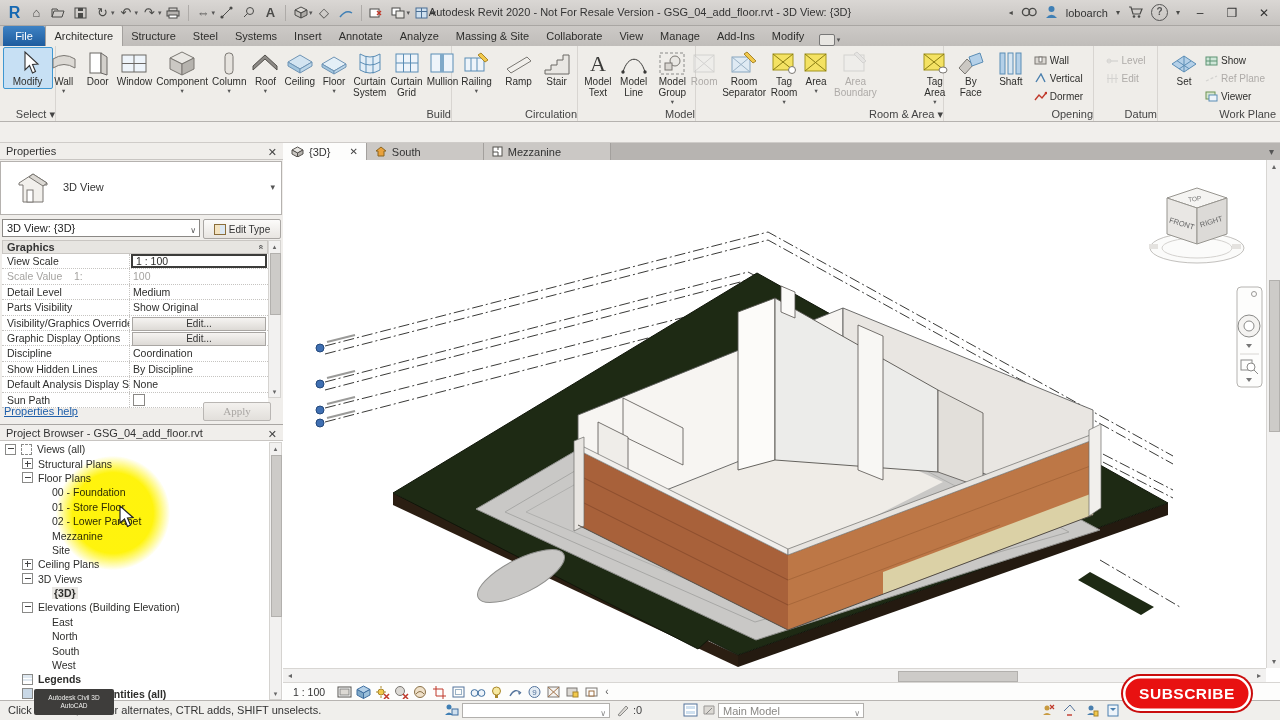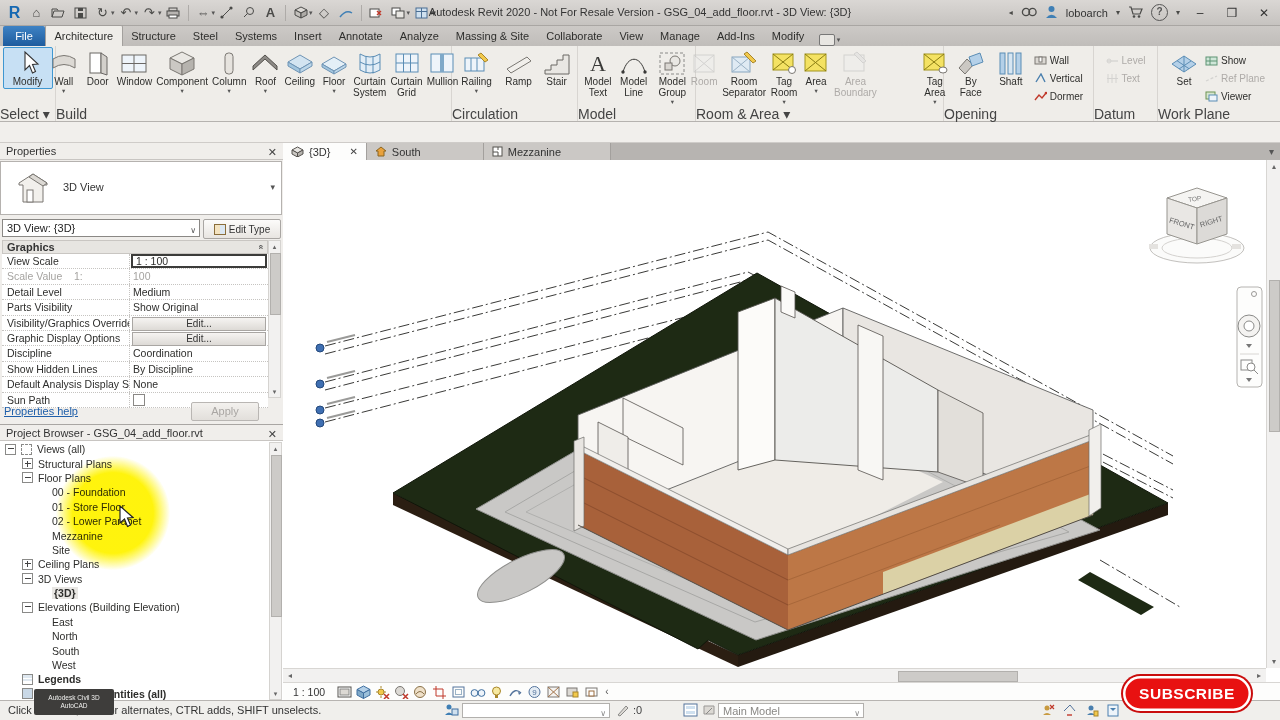--- a/index.html
+++ b/index.html
@@ -29,21 +29,21 @@
             align-items:center;justify-content:center;border-radius:2px 2px 0 0;}
   .rtab{padding:0 8.5px;height:20px;display:flex;align-items:center;white-space:nowrap;color:#2e2e2c;}
   .rtab.active{background:#efede9;border:1px solid #a3a09d;border-bottom:none;border-radius:2px 2px 0 0;}
   .modpanel-toggle{margin-left:6px;color:#555;font-size:10px;display:flex;align-items:center;gap:2px;}
   .mp-ic{width:14px;height:10px;border:1px solid #777;border-radius:2px;background:#e8e6e2;}
   
   .ribbon{left:0;top:46px;width:1280px;height:75px;background:#efede9;border-bottom:1px solid #b5b2af;
           display:flex;}
   .rpanel{position:relative;height:75px;border-right:1px solid #d8d5d1;display:flex;flex-direction:column;box-sizing:border-box;}
   .pbody{flex:1;display:flex;align-items:flex-start;justify-content:center;padding:1px 2px 0;}
-  .plabel{height:14px;font-size:14px;color:#444;text-align:left;line-height:14px;white-space:nowrap;}
+  .plabel{height:14px;font-size:11px;color:#444;text-align:right;line-height:14px;white-space:nowrap;}
   .rbtn{text-align:center;padding:0 1px;border:1px solid transparent;border-radius:2px;}
   .rbtn .rlbl{font-size:10px;line-height:1.08;color:#2e2e2c;margin-top:1px;white-space:normal;}
   .rbtn.sel{background:#c7e0f4;border-color:#3f97d1;}
   .rbtn.dis .rlbl{color:#aeaba8;}
   .rbtn.dis svg{filter:grayscale(1);opacity:.45;}
   .ric{display:block;margin:2px auto 0;}
   .ddmark{display:block;font-size:6.5px;color:#555;line-height:5px;}
   .sstack{display:flex;flex-direction:column;justify-content:flex-start;gap:0;padding-top:4px;}
   .sbtn{display:flex;align-items:center;gap:3px;font-size:10px;height:18px;padding:0 3px;color:#2e2e2c;white-space:nowrap;}
   .sbtn.dis{color:#aeaba8;}
@@ -77,22 +77,22 @@
   .valbox{position:absolute;left:1px;top:0;right:1px;bottom:0;border:2px solid #3c3c3a;line-height:10px;
           padding:0 3px;background:#fff;}
   .editbtn{position:absolute;left:2px;top:1px;right:2px;height:12px;background:linear-gradient(#f6f4f2,#dddad6);
            border:1px solid #a9a6a3;font-size:10px;line-height:11px;text-align:center;color:#333;}
   .checkbox{width:10px;height:10px;border:1px solid #8a8885;background:#fff;margin-top:1.5px;}
   .vscroll{position:absolute;width:13px;background:#f2f1f0;border:1px solid #d5d3d0;box-sizing:border-box;}
   .varrow{position:absolute;left:0;width:11px;height:11px;font-size:7px;color:#666;text-align:center;line-height:11px;}
   .vthumb{position:absolute;left:1px;width:9px;background:#cdcbc8;border:1px solid #b2b0ad;}
   .help-row{position:absolute;left:4px;top:259px;width:275px;height:18px;}
   .plink{color:#1f5faa;text-decoration:underline;line-height:18px;}
-  .applybtn{position:absolute;right:20px;top:0;width:66px;height:17px;background:linear-gradient(#f3f1ee,#e2dfdb);
-            border:1px solid #b9b6b3;color:#a9a6a3;text-align:center;line-height:16px;border-radius:2px;}
+  .applybtn{position:absolute;right:8px;top:0;width:66px;height:17px;background:linear-gradient(#f3f1ee,#e2dfdb);
+            border:1px solid #b9b6b3;color:#a9a6a3;text-align:center;line-height:16px;border-radius:2px;font-family:Liberation Serif, serif;}
   
   .browser{position:absolute;left:0;top:281px;width:283px;height:276px;background:#fff;border-top:1px solid #a9a6a3;}
   .bhead{position:absolute;left:0;top:0;width:283px;height:16px;background:#f0eeeb;border-bottom:1px solid #c8c5c2;
          line-height:16px;padding-left:6px;box-sizing:border-box;color:#333;}
   .tree{position:absolute;left:0;top:17px;width:268px;}
   .trow{height:14.4px;display:flex;align-items:center;white-space:pre;}
   .trow .tlabel{color:#2e2e2c;font-size:10.5px;}
   .trow.bold .tlabel{font-weight:bold;background:#e8e6e3;padding:0 2px;}
   .lvl0{padding-left:5px;}  .lvl1{padding-left:22px;}  .lvl2{padding-left:52px;}  .lvl0b{padding-left:22px;font-weight:bold;}
   .texp{width:9px;height:9px;border:1px solid #8a8a88;background:#fff;position:relative;margin-right:5px;flex:none;}
@@ -546,21 +546,21 @@
             <svg width="13" height="11">
                 <line x1="1" y1="6" x2="12" y2="6" stroke="#b5b3b0" stroke-width="1.3"></line>
                 <circle cx="3" cy="6" r="2" fill="none" stroke="#b5b3b0"></circle>
               </svg>
             <span>Level</span>
           </div>
           <div class="sbtn dis">
             <svg width="13" height="11">
                 <path d="M2 1 V10 M6 1 V10 M10 1 V10 M1 5.5 H12" stroke="#b5b3b0" fill="none"></path>
               </svg>
-            <span>Text</span>
+            <span>Edit</span>
           </div>
         </div>
       </div>
       <div class="plabel"><span>Datum</span></div>
     </div>
 
     <div class="rpanel" style="width:118px;border-right:none;">
       <div class="pbody">
         <div class="rbtn" style="width:32px;">
           <svg class="ric" width="30" height="26">

